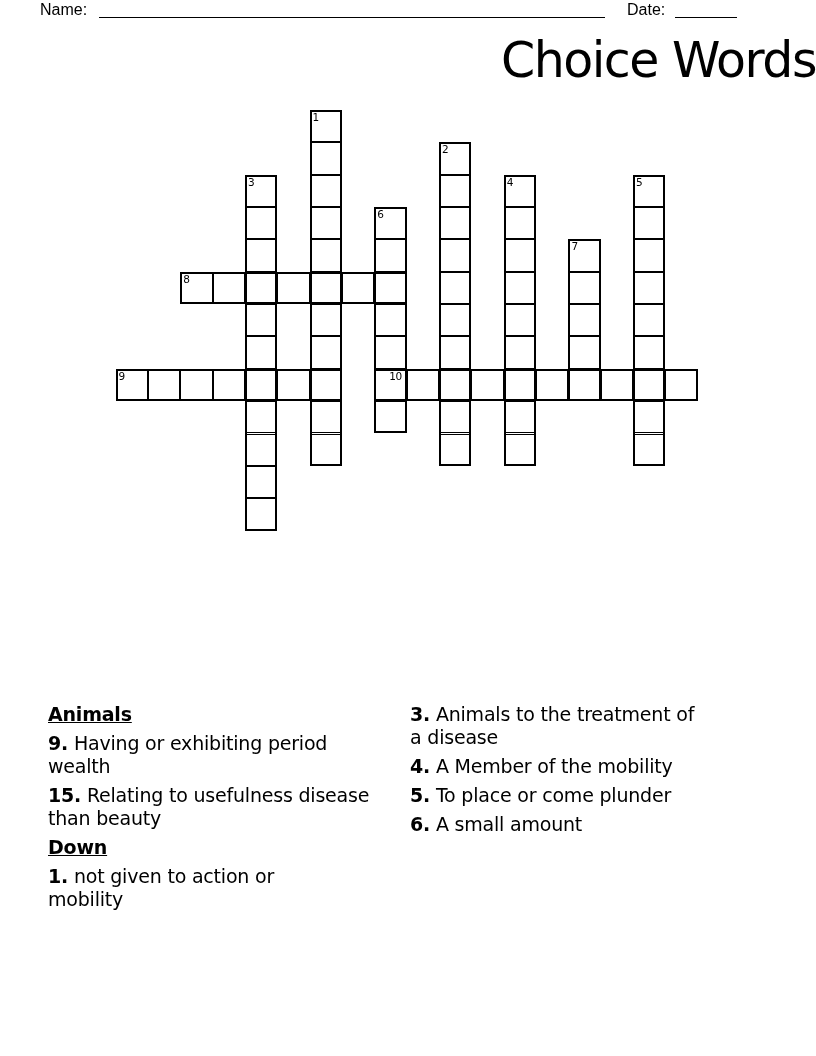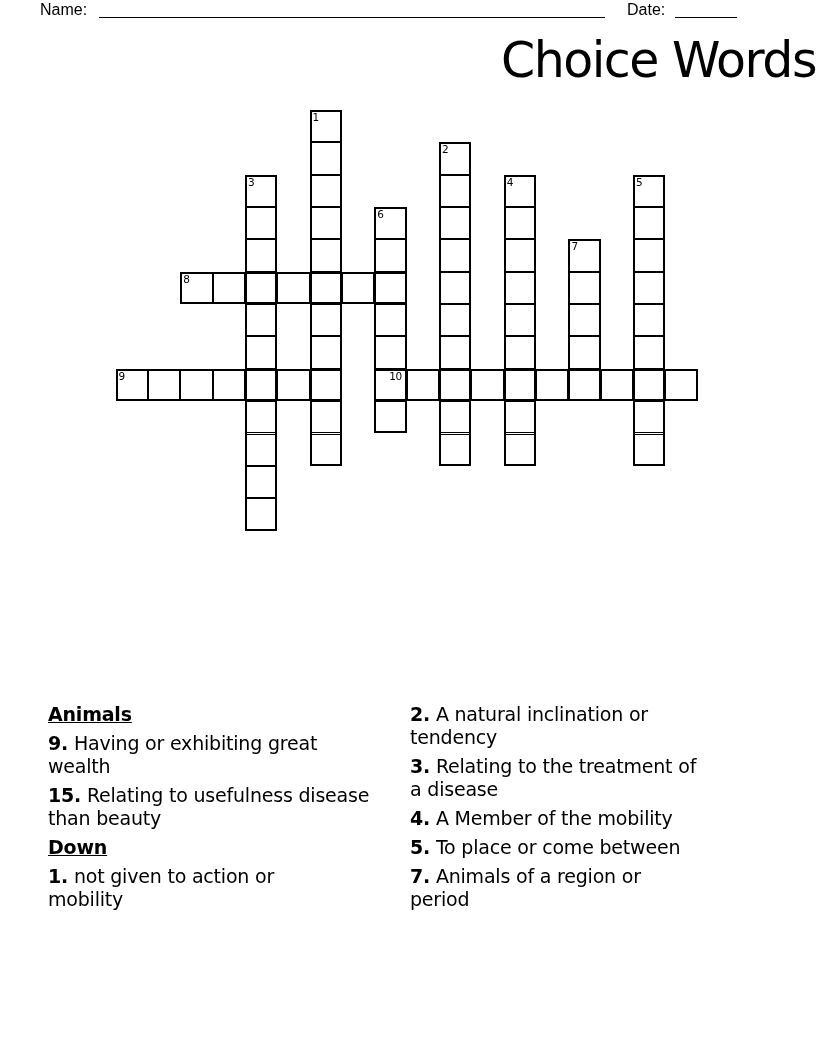--- a/index.html
+++ b/index.html
@@ -168,24 +168,23 @@
     <div class="word-outline" style="left: 180.2px; top: 271.75px; width: 226.45px; height: 32.35px;"></div>
     <div class="cell-number" style="left: 183.2px; top: 273.75px;">8</div>
     <div class="word-outline" style="left: 115.5px; top: 368.8px; width: 226.45px; height: 32.35px;"></div>
     <div class="cell-number" style="left: 118.5px; top: 370.8px;">9</div>
     <div class="word-outline" style="left: 374.3px; top: 368.8px; width: 323.5px; height: 32.35px;"></div>
     <div class="cell-number" style="left: 377.3px; top: 370.8px; margin-left: 12px;">10</div>
   </div>
 
 <div class="clue-col" id="clue-col-1">
     <div class="clue-heading"><span>Animals</span></div>
-    <div class="clue"><span class="clue-num">9.</span> <span>Having or exhibiting great</span><br> <span>wealth</span></div>
+    <div class="clue"><span class="clue-num">9.</span> <span>Having or exhibiting period</span><br> <span>wealth</span></div>
     <div class="clue"><span class="clue-num">15.</span> <span>Relating to usefulness disease</span><br> <span>than beauty</span></div>
     <div class="clue-heading"><span>Down</span></div>
     <div class="clue"><span class="clue-num">1.</span> <span>not given to action or</span><br> <span>mobility</span></div>
   </div>
 <div class="clue-col" id="clue-col-2">
-    <div class="clue"><span class="clue-num">2.</span> <span>A natural inclination or</span><br> <span>tendency</span></div>
-    <div class="clue"><span class="clue-num">3.</span> <span>Relating to the treatment of</span><br> <span>a disease</span></div>
+    <div class="clue"><span class="clue-num">3.</span> <span>Animals to the treatment of</span><br> <span>a disease</span></div>
     <div class="clue"><span class="clue-num">4.</span> <span>A Member of the mobility</span></div>
-    <div class="clue"><span class="clue-num">5.</span> <span>To place or come between</span></div>
-    <div class="clue"><span class="clue-num">7.</span> <span>Animals of a region or</span><br> <span>period</span></div>
+    <div class="clue"><span class="clue-num">5.</span> <span>To place or come plunder</span></div>
+    <div class="clue"><span class="clue-num">6.</span> <span>A small amount</span></div>
   </div>
 
 </body></html>

